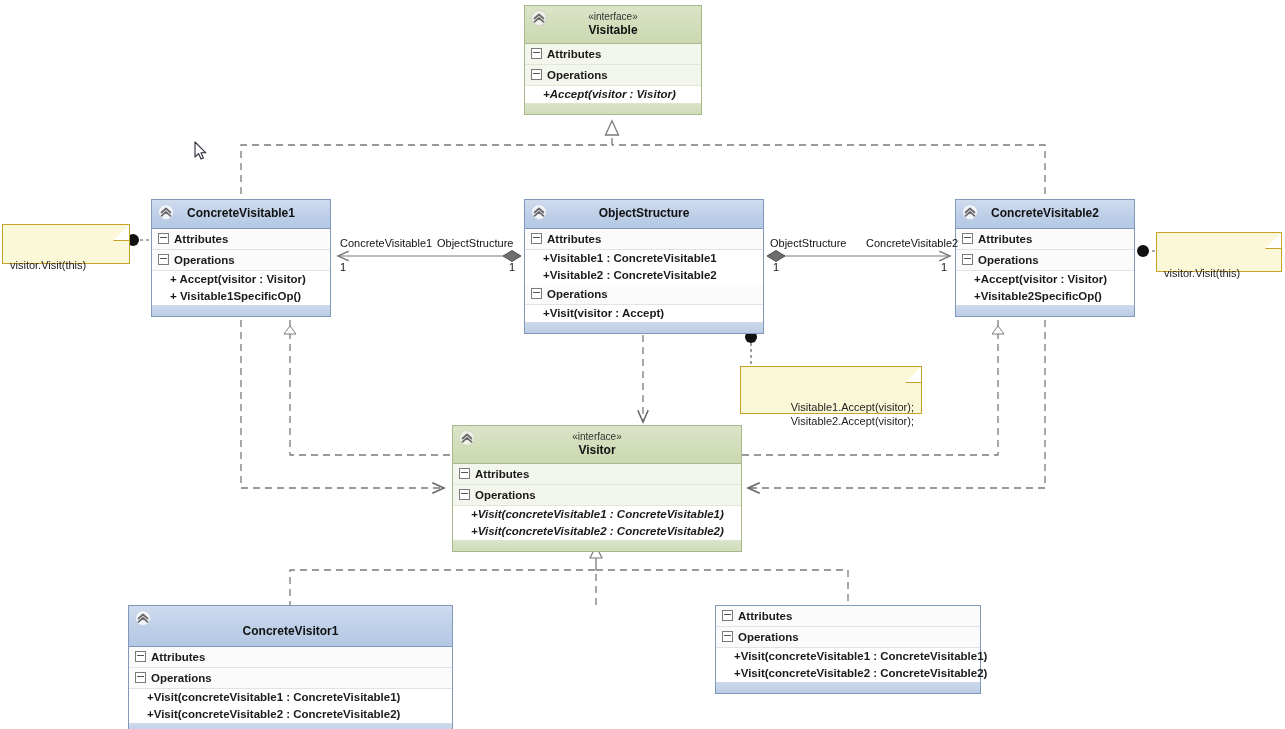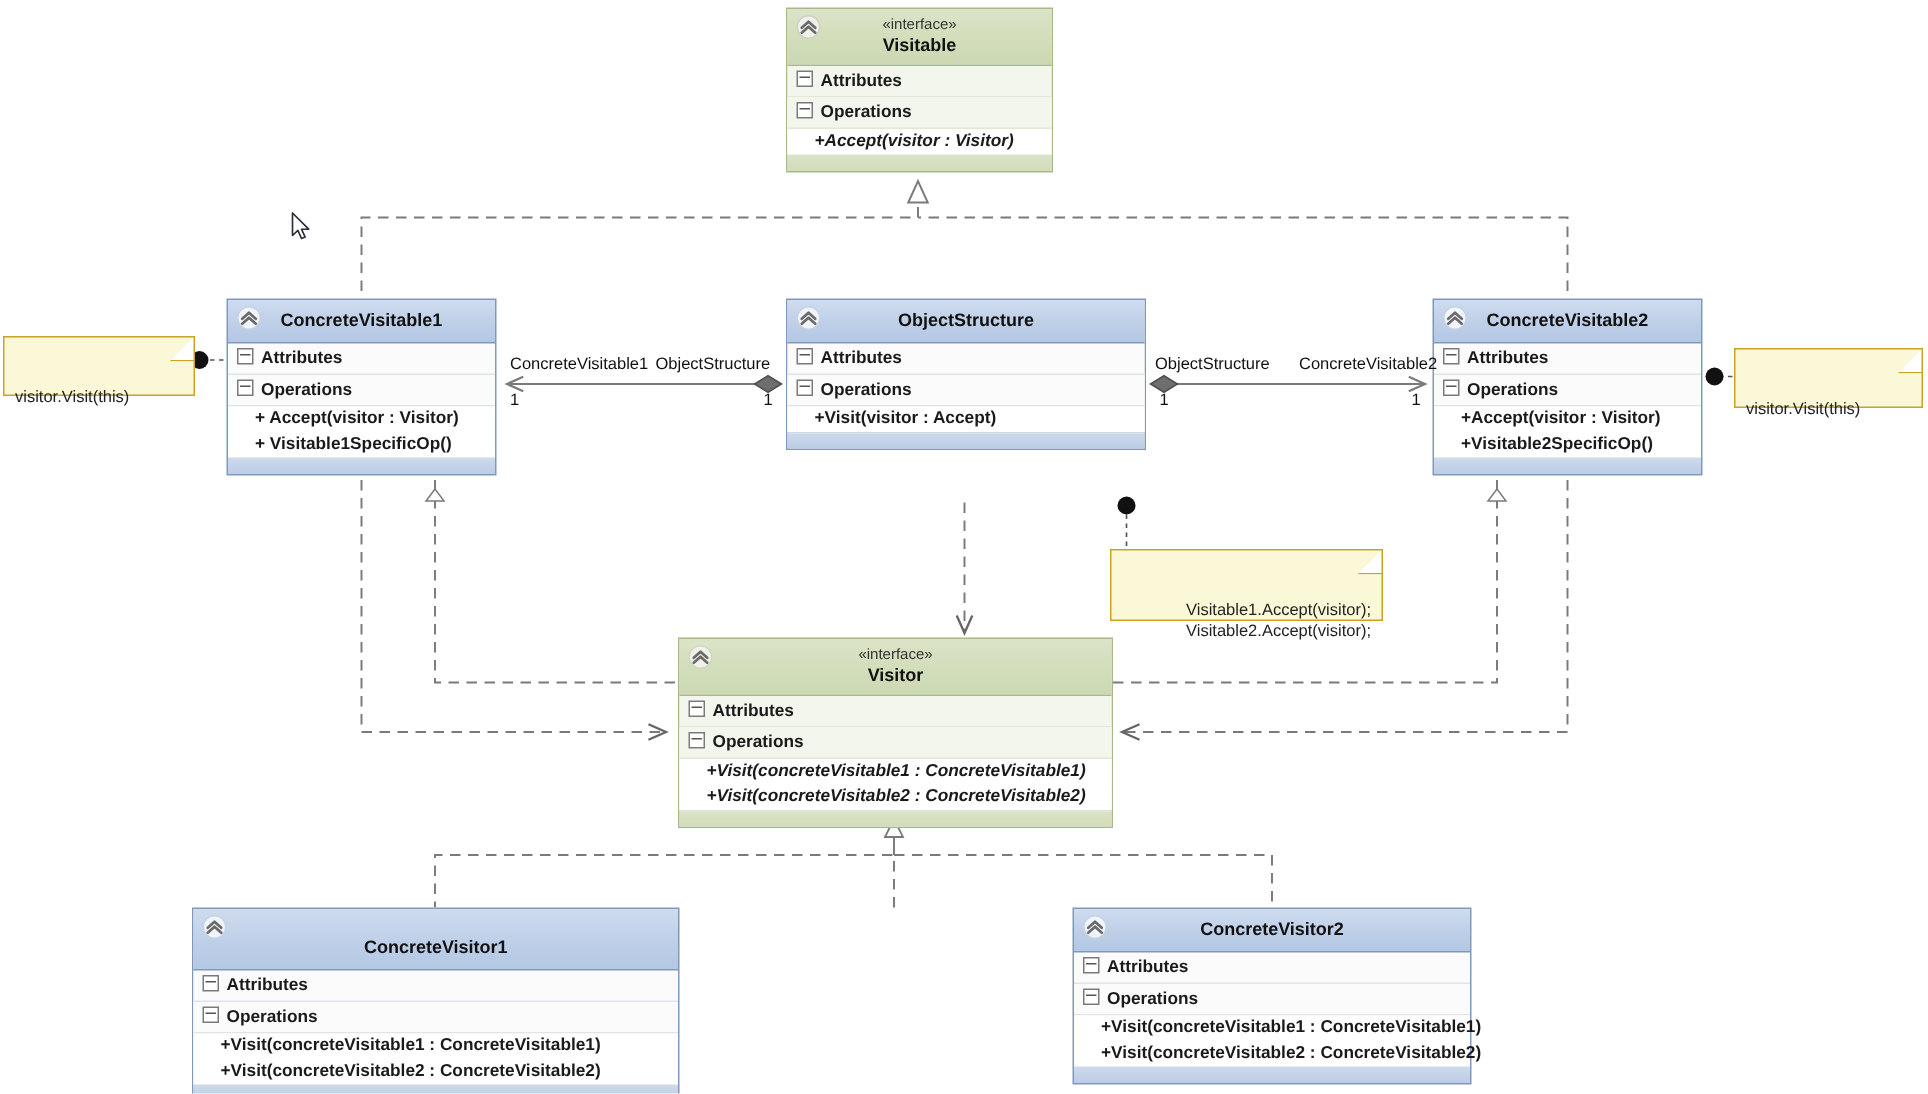--- a/index.html
+++ b/index.html
@@ -313,20 +313,22 @@
           <path d="M3.5,8.5 L8,4.5 L12.5,8.5" fill="none" stroke="#6a6a6a" stroke-width="1.8" stroke-linecap="round" stroke-linejoin="round"></path>
           <path d="M3.5,11.8 L8,7.8 L12.5,11.8" fill="none" stroke="#6a6a6a" stroke-width="1.8" stroke-linecap="round" stroke-linejoin="round"></path>
         </svg>
       </span>
       <span class="cls-name">ObjectStructure</span>
     </div>
     <div class="compartment">
       <div class="section-row">
         <span class="box-icon"></span><span>Attributes</span>
       </div>
+      <div class="member">+Visitable1 : ConcreteVisitable1</div>
+      <div class="member">+Visitable2 : ConcreteVisitable2</div>
     </div>
     <div class="compartment">
       <div class="section-row">
         <span class="box-icon"></span><span>Operations</span>
       </div>
       <div class="member">+Visit(visitor : Accept)</div>
     </div>
     <div class="uml-foot"></div>
   </div>
 
@@ -403,30 +405,20 @@
       <div class="section-row">
         <span class="box-icon"></span><span>Operations</span>
       </div>
       <div class="member">+Visit(concreteVisitable1 : ConcreteVisitable1)</div>
       <div class="member">+Visit(concreteVisitable2 : ConcreteVisitable2)</div>
     </div>
     <div class="uml-foot"></div>
   </div>
 
   <div class="uml-class" style="left:715px; top:605px; width:266px;">
-    <div class="uml-head" style="padding-top:6px; padding-bottom:7px;">
-      <span class="chev-icon">
-        <svg viewBox="0 0 16 16" width="16" height="16">
-          <circle cx="8" cy="8" r="7.5" fill="#f1f4fa" stroke="#c6d2e4" stroke-width="1"></circle>
-          <path d="M3.5,8.5 L8,4.5 L12.5,8.5" fill="none" stroke="#6a6a6a" stroke-width="1.8" stroke-linecap="round" stroke-linejoin="round"></path>
-          <path d="M3.5,11.8 L8,7.8 L12.5,11.8" fill="none" stroke="#6a6a6a" stroke-width="1.8" stroke-linecap="round" stroke-linejoin="round"></path>
-        </svg>
-      </span>
-      <span class="cls-name">ConcreteVisitor2</span>
-    </div>
     <div class="compartment">
       <div class="section-row">
         <span class="box-icon"></span><span>Attributes</span>
       </div>
     </div>
     <div class="compartment">
       <div class="section-row">
         <span class="box-icon"></span><span>Operations</span>
       </div>
       <div class="member">+Visit(concreteVisitable1 : ConcreteVisitable1)</div>

